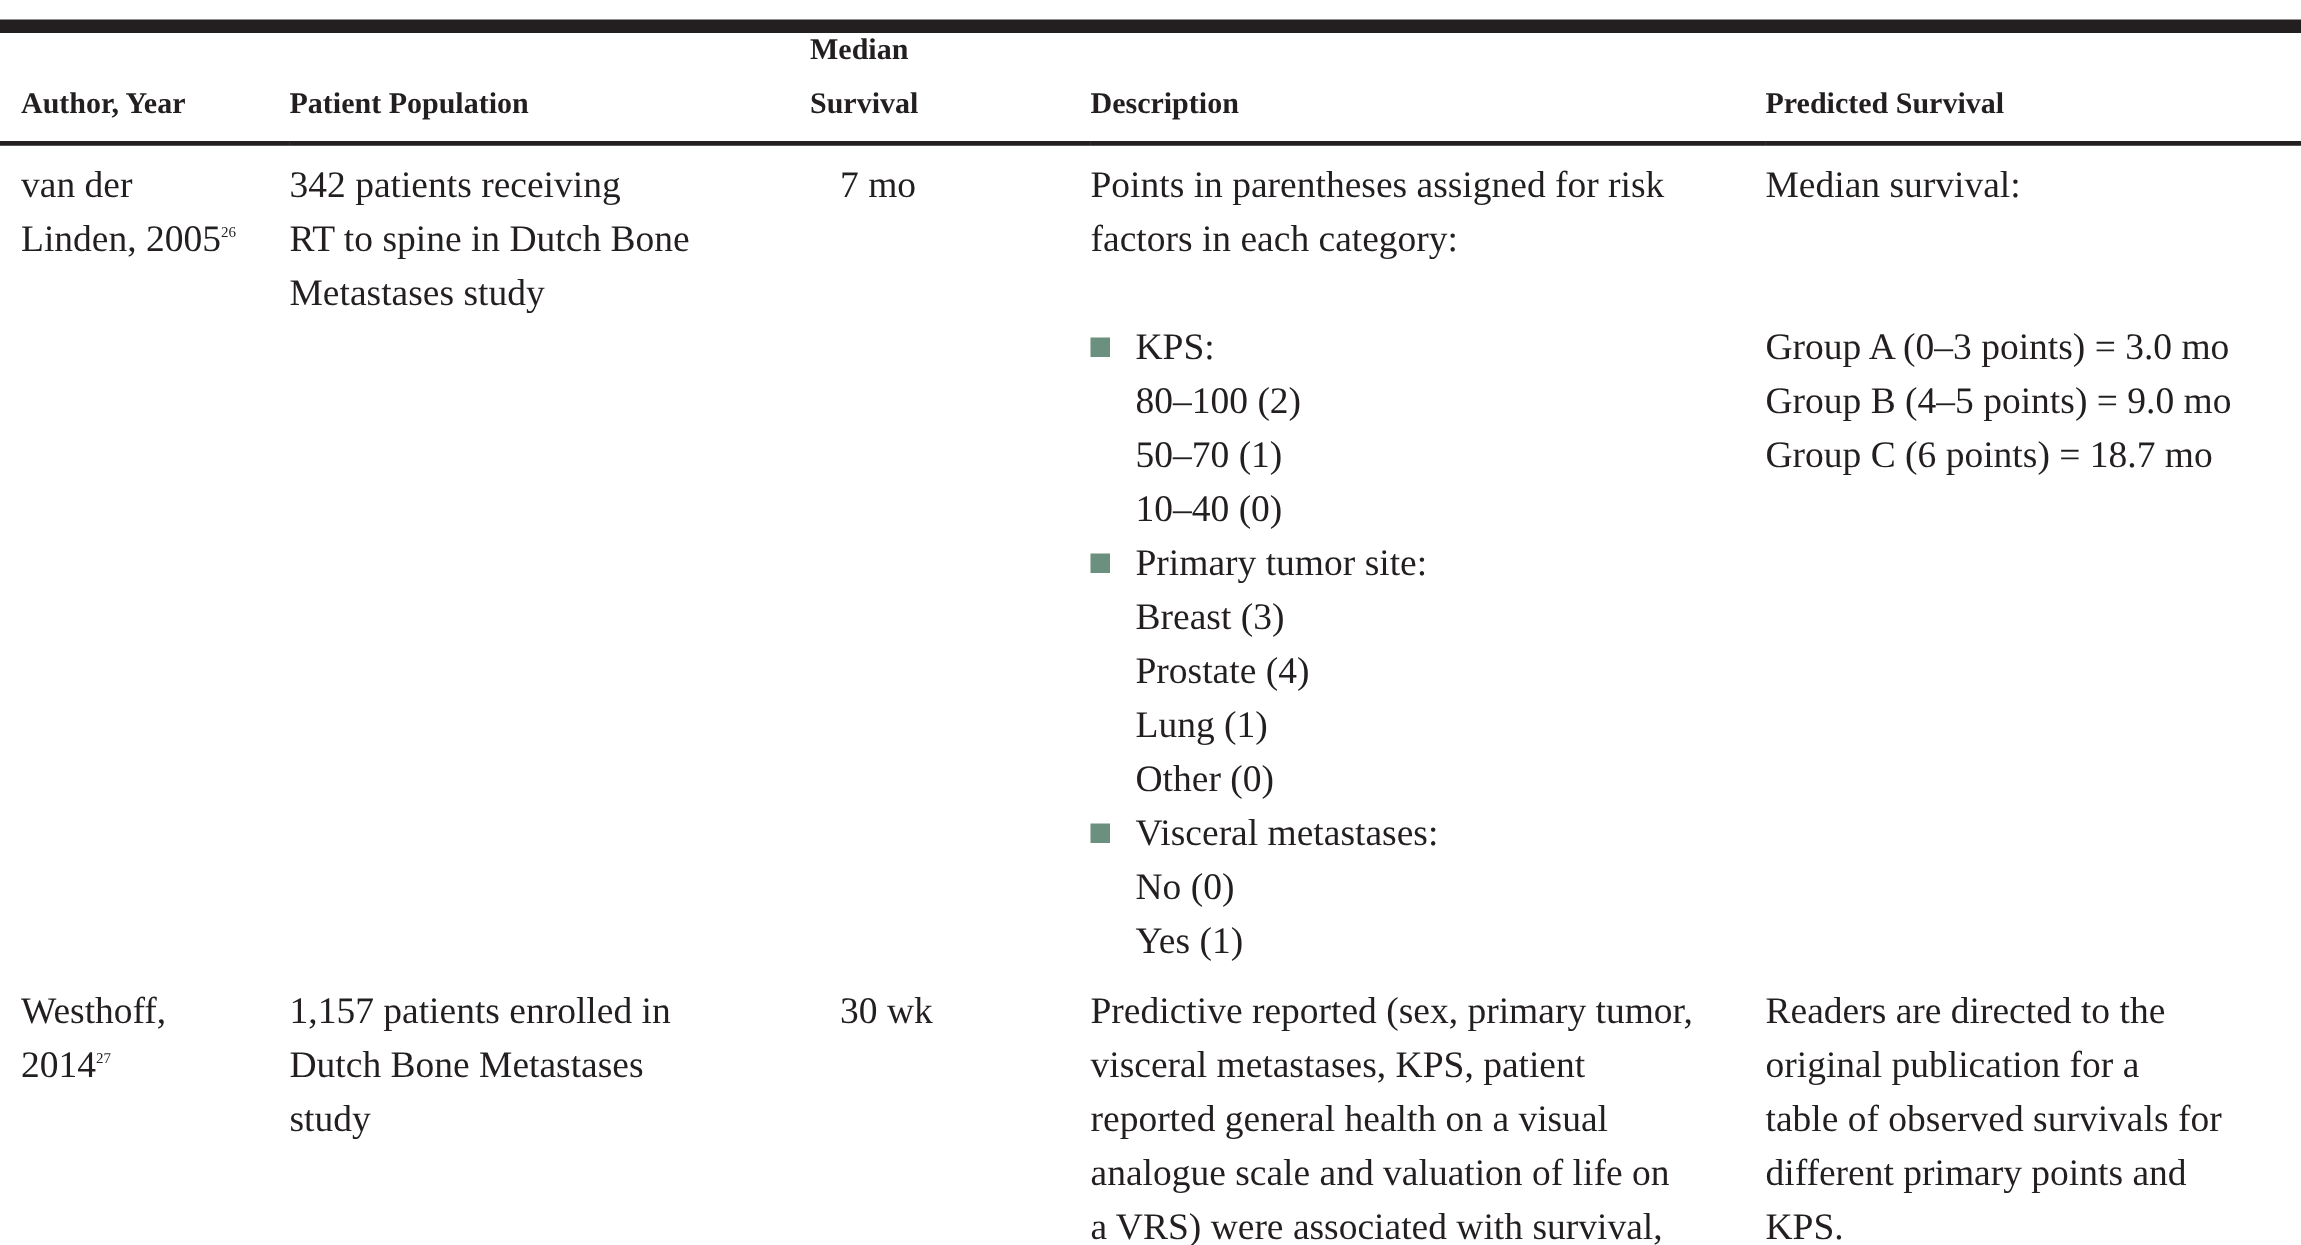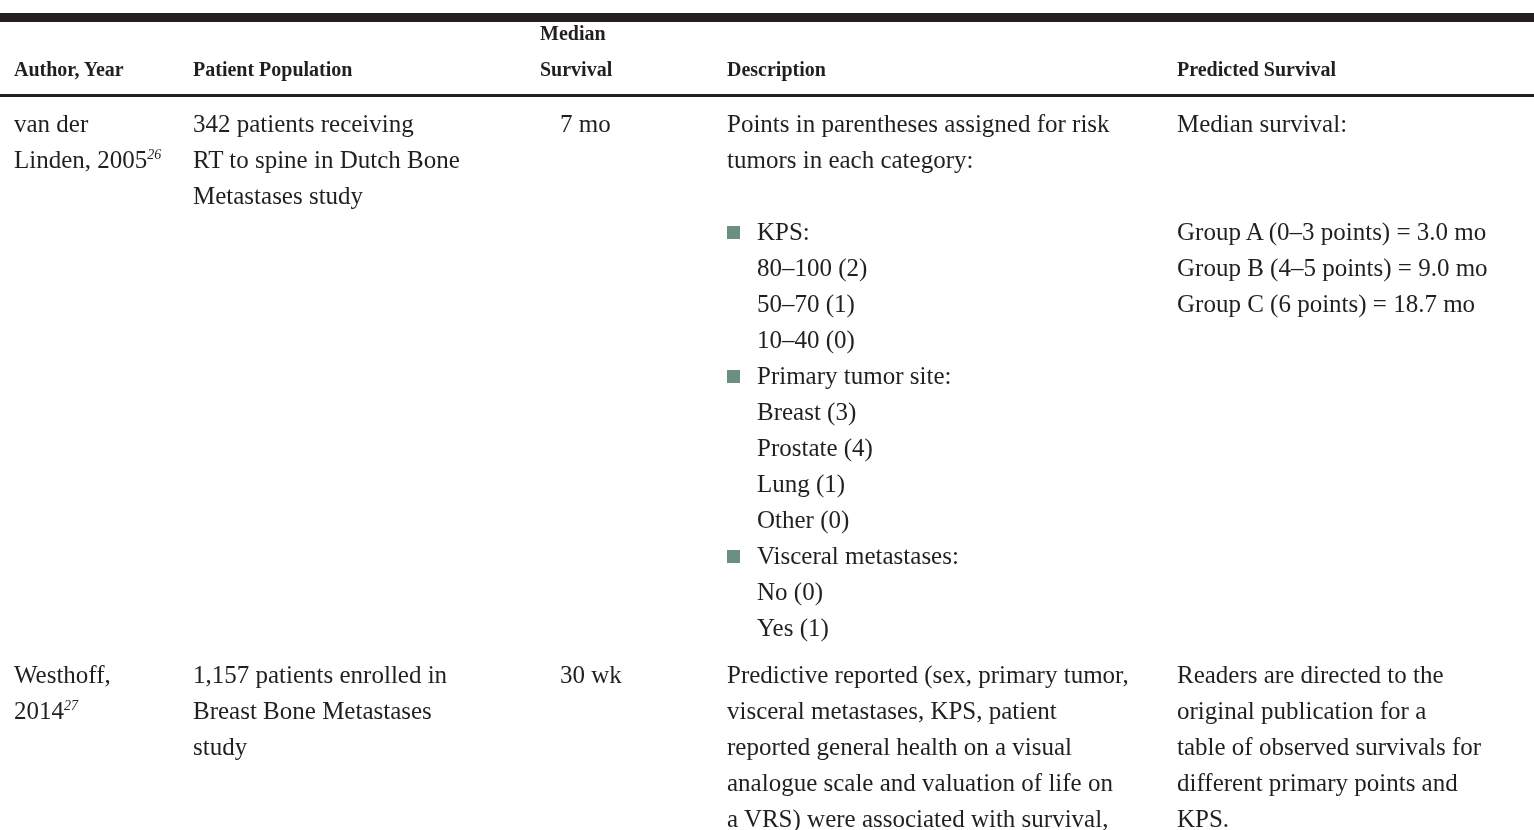--- a/index.html
+++ b/index.html
@@ -41,24 +41,23 @@
   tbody td {
     vertical-align: top;
     padding-top: 9px;
     padding-bottom: 2px;
     margin-left: 45px;
   }
   .c1 { padding-left: 14px; }
   td.c3 { padding-left: 20px; }
   .line, .lines > div { white-space: nowrap; }
   sup.cite {
-    font-size: 14px;
+    font-size: 10px;
     line-height: 0;
     vertical-align: super;
-    font-style: italic;
   }
   .desc-list { margin-top: 36px; }
   .group-label .bullet {
     display: inline-block;
     width: 13px; height: 13px;
     background: #6B9080;
     margin-right: 17px;
     transform: translateY(-1px);
   }
   .group .items { padding-left: 30px; }
@@ -125,21 +124,21 @@
               <div class="line">RT to spine in Dutch Bone</div>
               <div class="line">Metastases study</div>
             </div>
         </td>
         <td class="c3">
           <div class="line">7 mo</div>
         </td>
         <td>
           <div class="lines">
               <div class="line">Points in parentheses assigned for risk</div>
-              <div class="line">tumors in each category:</div>
+              <div class="line">factors in each category:</div>
             </div>
           <div class="desc-list">
             <div class="group">
               <div class="line group-label">
                 <span class="bullet" style="background: rgb(107, 144, 128);"></span><span>KPS:</span>
               </div>
               <div class="items lines">
                   <div class="line">80–100 (2)</div>
                   <div class="line">50–70 (1)</div>
                   <div class="line">10–40 (0)</div>
@@ -182,21 +181,21 @@
           <div class="line">
             <span>Westhoff,</span>
           </div>
           <div class="line">
             <span>2014</span><sup class="cite">27</sup>
           </div>
         </td>
         <td>
           <div class="lines">
               <div class="line">1,157 patients enrolled in</div>
-              <div class="line">Breast Bone Metastases</div>
+              <div class="line">Dutch Bone Metastases</div>
               <div class="line">study</div>
             </div>
         </td>
         <td class="c3">
           <div class="line">30 wk</div>
         </td>
         <td>
           <div class="lines">
               <div class="line">Predictive reported (sex, primary tumor,</div>
               <div class="line">visceral metastases, KPS, patient</div>

